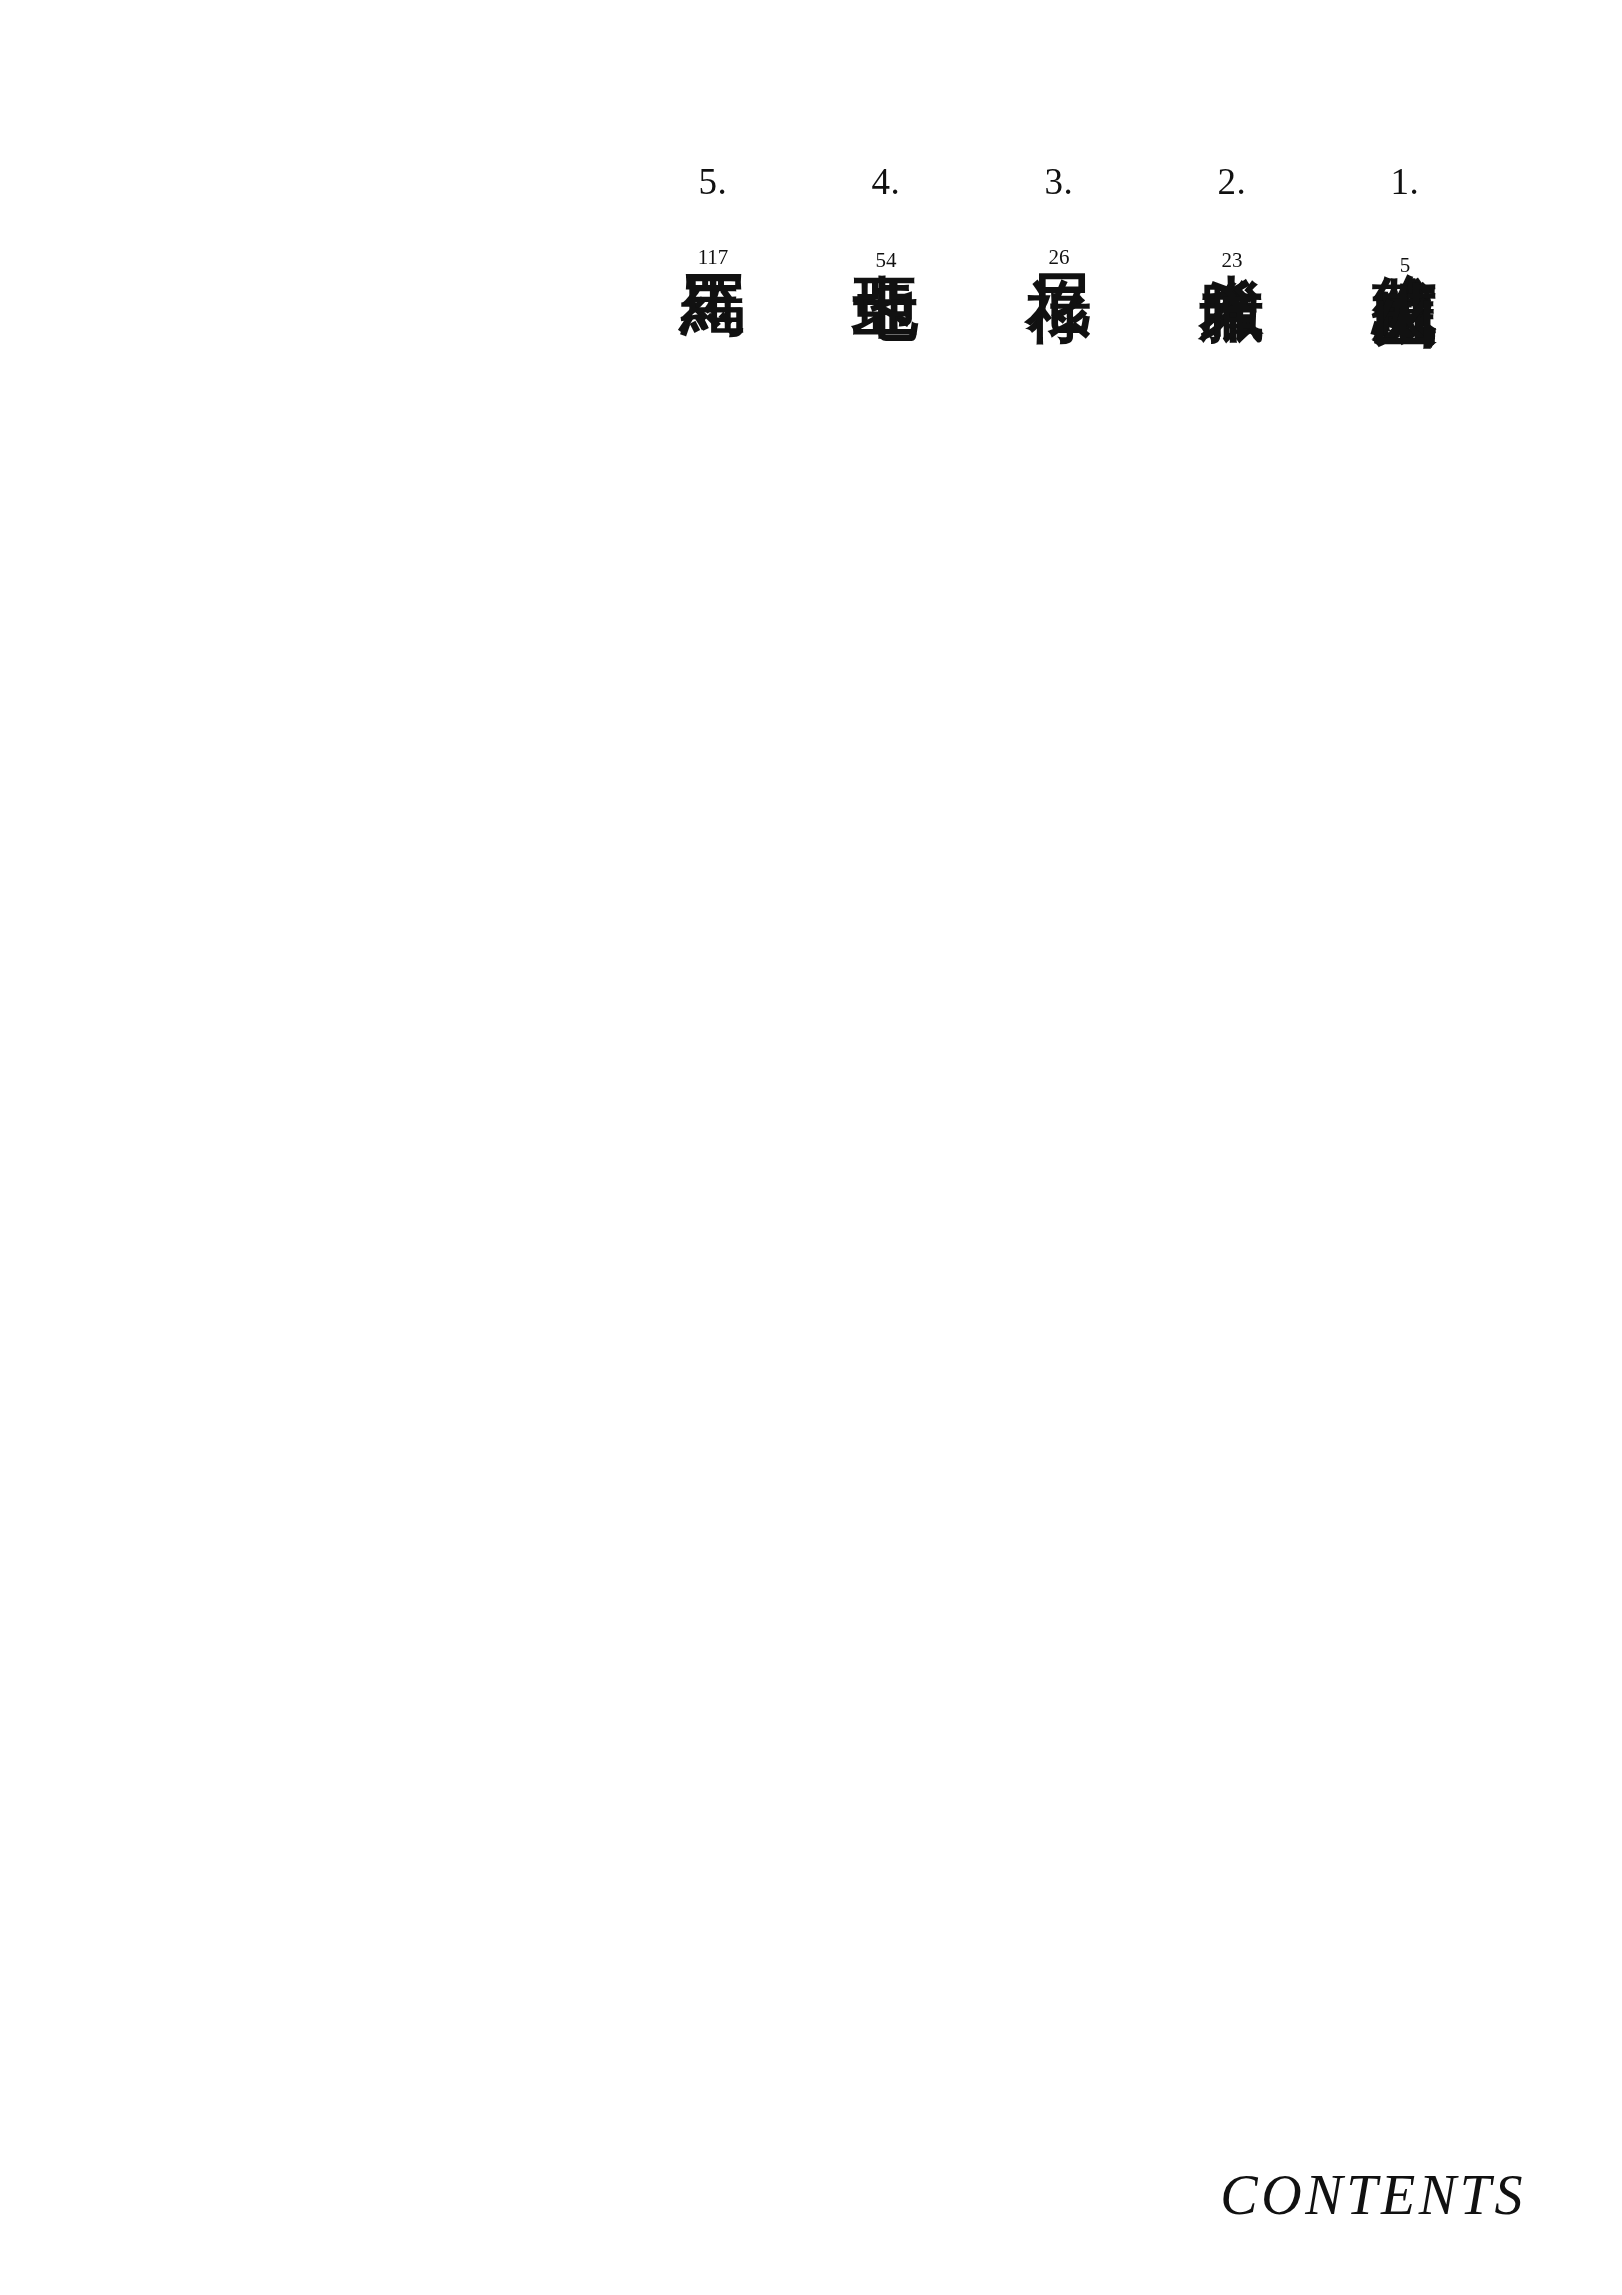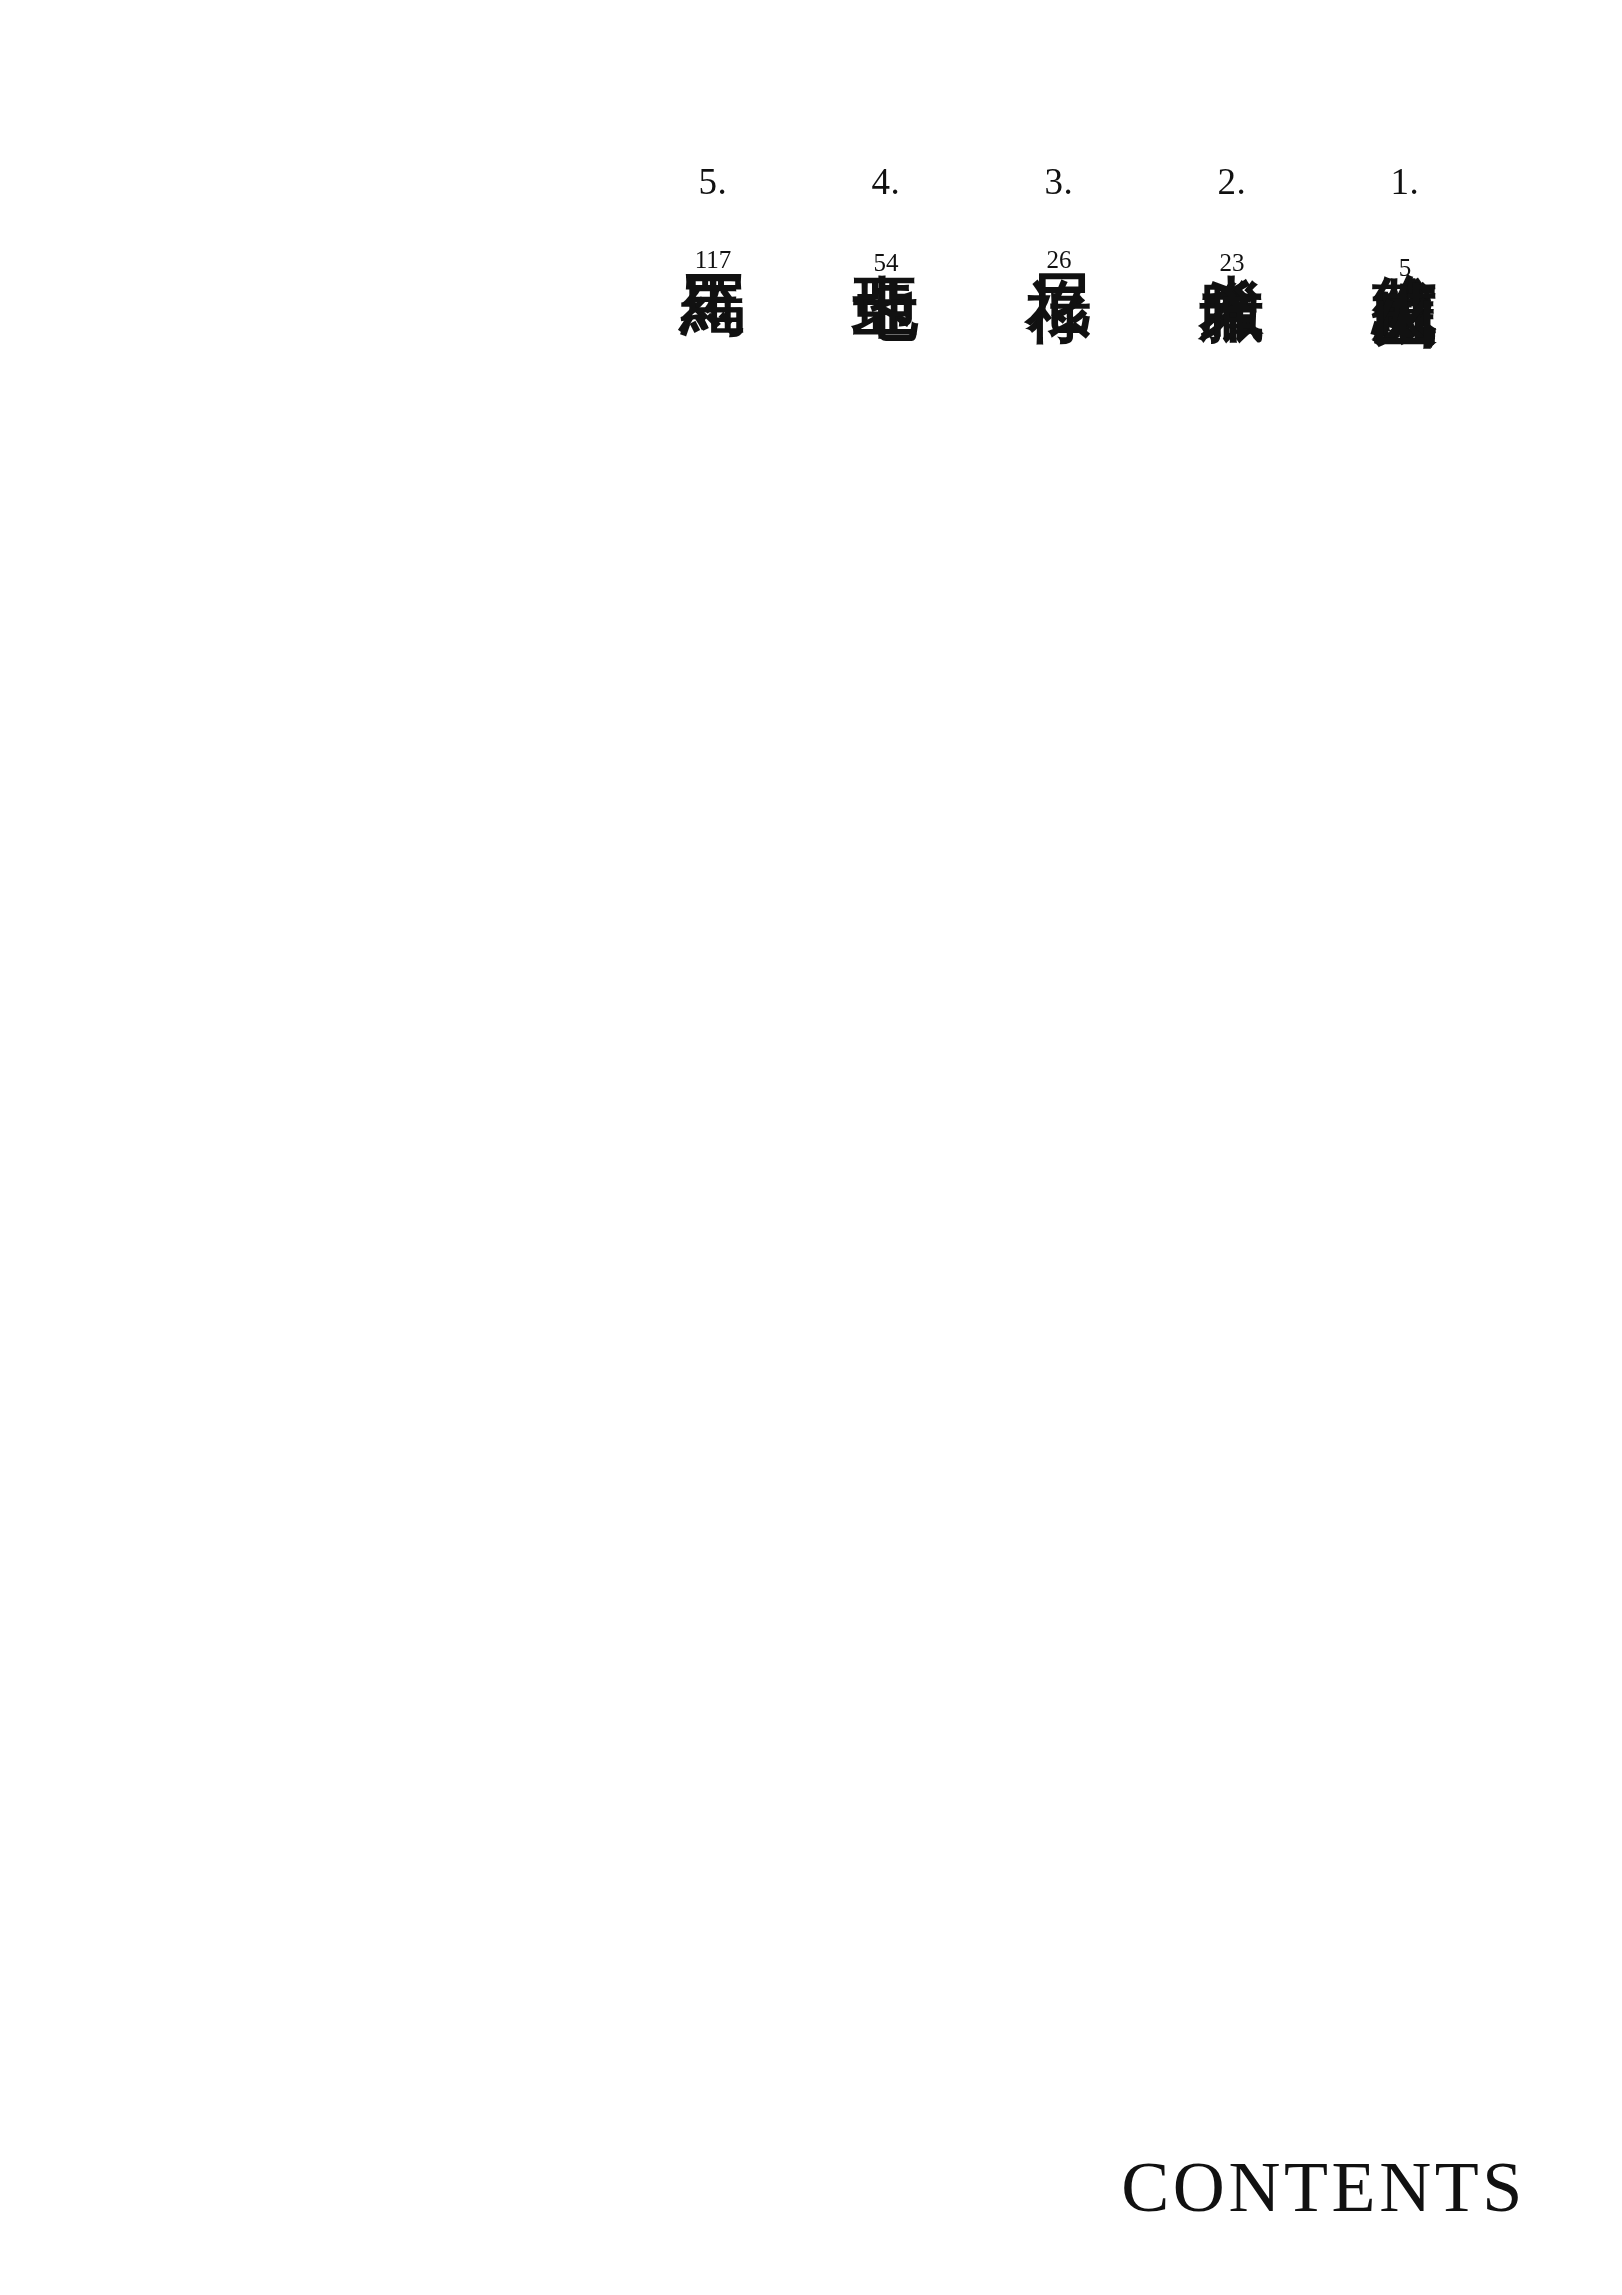--- a/index.html
+++ b/index.html
@@ -48,35 +48,36 @@
     font-size: 65px;
     line-height: 1.06;
     writing-mode: vertical-rl;
     text-orientation: upright;
     letter-spacing: 2.4px;
     white-space: nowrap;
   }
 
   .toc-page {
     font-family: "Liberation Serif", serif;
-    font-size: 25px;
+    font-size: 21px;
     line-height: 1;
     margin-top: 20.5px;
   }
 
   
   #contents-heading {
     position: absolute;
     right: 96px;
     bottom: 72px;
     font-family: "Liberation Serif", serif;
-    font-size: 72px;
+    font-size: 56px;
     letter-spacing: 3.6px;
     line-height: 1;
     white-space: nowrap;
+    font-style: italic;
   }
 </style>
 </head>
 <body>
 
 <div id="toc">
 
   <div class="toc-entry">
     <div class="toc-num">1.</div>
     <div class="toc-title">維蘇威火山</div>

